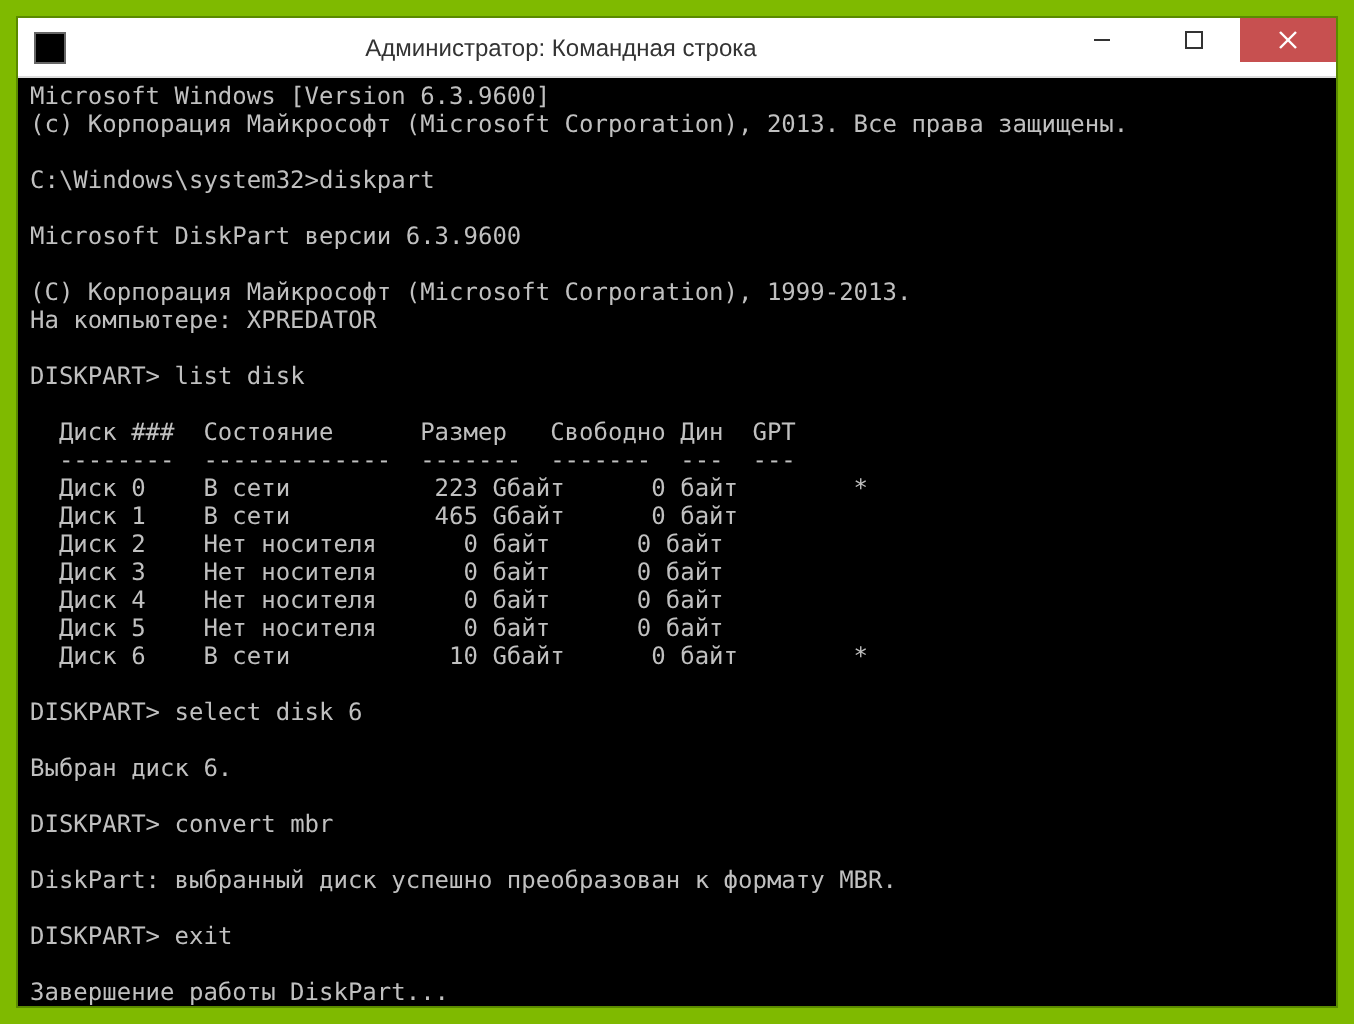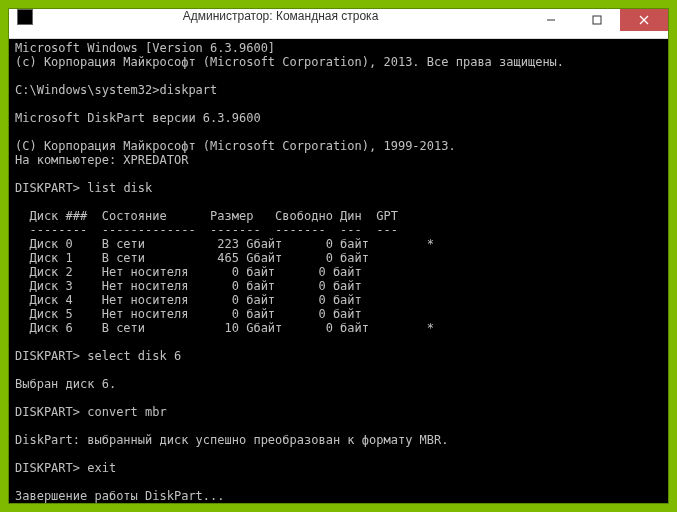--- a/index.html
+++ b/index.html
@@ -16,20 +16,21 @@
       height: 100%;
       background: #000;
       border: 1px solid #5a8a00;
       display: flex;
       flex-direction: column;
     }
     .titlebar {
       height: 30px;
       background: #fff;
       display: flex;
+      align-items: center;
       position: relative;
       border-bottom: 1px solid #ddd;
     }
     .app-icon {
       width: 16px;
       height: 16px;
       margin-left: 8px;
       background: #000;
       border: 1px solid #666;
     }

